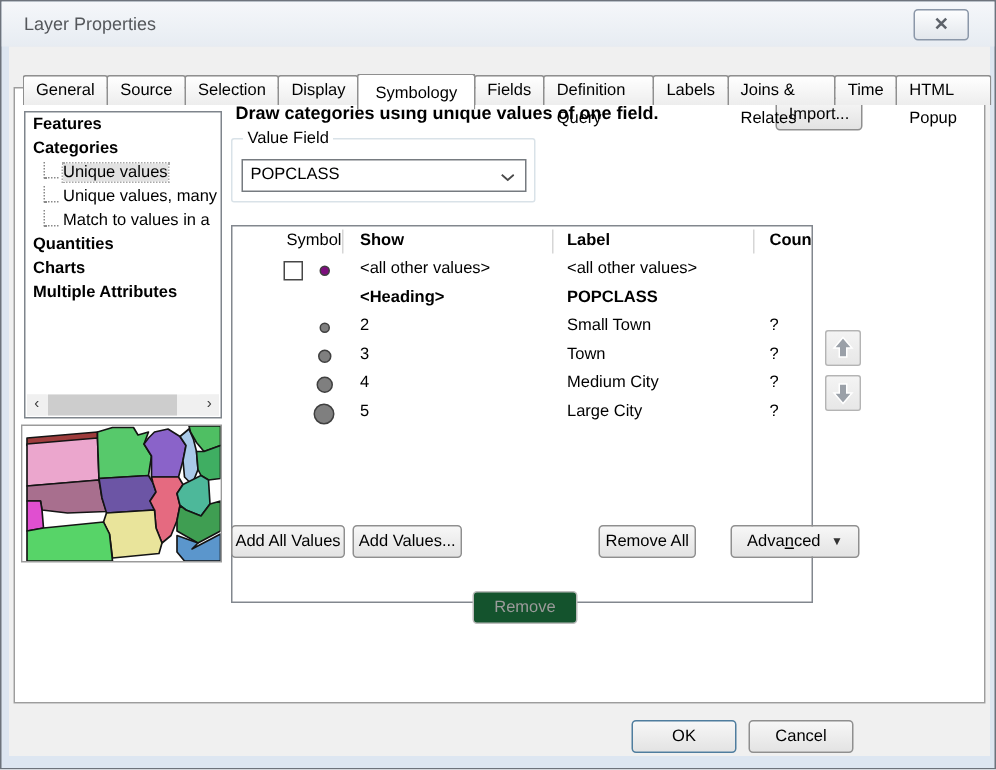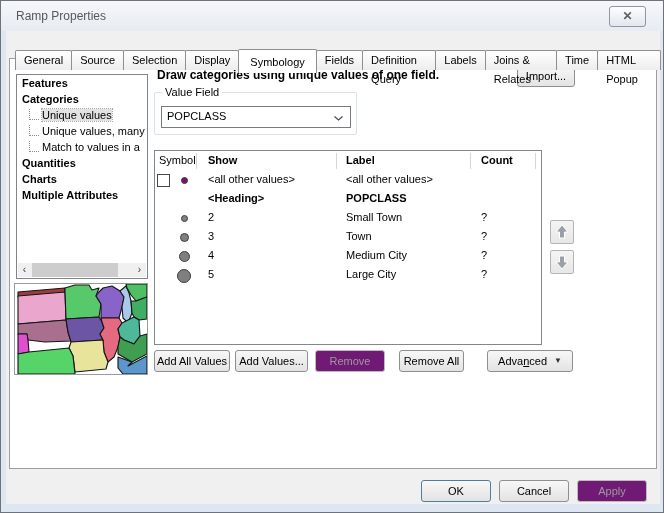--- a/index.html
+++ b/index.html
@@ -37,34 +37,34 @@
     text-align:center;line-height:13px;background:#f0f0f0;}
   .hs-arrow.left{left:0;} .hs-arrow.right{right:0;}
   .hs-thumb{position:absolute;left:14px;top:0;width:86px;height:14px;background:#cdcdcd;}
 
   .map-preview{position:absolute;left:4px;top:224px;width:134px;height:92px;border:1px solid #9b9b9b;background:#fff;}
   .map-preview svg{display:block;width:132px;height:90px;}
 
   .draw-heading{position:absolute;left:147px;top:9px;font-size:12px;font-weight:bold;}
   .btn{font-size:11px;color:#000;background:linear-gradient(#f7f7f7,#e3e3e3);
     border:1px solid #8f8f8f;border-radius:3px;text-align:center;cursor:default;}
-  .btn.disabled{color:#9b9b9b;background:#701a75;border-color:#bcbcbc;}
+  .btn.disabled{color:#9b9b9b;background:#14532d;border-color:#bcbcbc;margin-top:44px;}
   .import-btn{position:absolute;left:507px;top:6px;width:58px;height:22px;line-height:20px;}
 
   .group{position:absolute;border:1px solid #d9e2e8;border-radius:2px;}
   .group-label{position:absolute;top:-7px;left:7px;background:#fff;padding:0 3px;font-size:11px;}
   .g-value{left:144px;top:33px;width:203px;height:43px;}
   .g-ramp{left:362px;top:33px;width:205px;height:43px;}
   .combo{position:absolute;left:6px;top:13px;height:22px;background:#fff;border:1px solid #767b80;}
   .combo .val{position:absolute;left:5px;top:3px;font-size:11px;}
   .chev{position:absolute;right:7px;top:9px;}
   .ramp-bar{position:absolute;left:2px;top:2px;bottom:2px;right:27px;}
 
-  .vtable{position:absolute;left:144px;top:91px;width:388px;height:195px;background:#fff;
-    border:1px solid #82878e;overflow:hidden;}
+  .vtable{position:absolute;left:144px;top:91px;width:388px;height:252px;background:#fff;
+    border:1px solid #82878e;overflow:hidden;padding-left:32px;}
   .thead{position:relative;height:20px;}
   .th{position:absolute;top:3px;font-size:11px;}
   .th.b{font-weight:bold;}
   .vsep{position:absolute;top:2px;height:16px;width:1px;background:#d6d6d6;}
   .tr{position:relative;height:19px;}
   .tr .cell{position:absolute;top:2px;font-size:11px;white-space:nowrap;}
   .tr .cell.b{font-weight:bold;}
   .dot{position:absolute;border-radius:50%;border:1px solid #3f3f3f;}
   .chk{position:absolute;left:2px;top:3px;width:13px;height:13px;background:#fff;border:1px solid #474747;}
 
@@ -77,21 +77,21 @@
   .caret{font-size:8px;color:#333;}
 
   .footer-btn{position:absolute;top:449px;width:70px;height:22px;line-height:20px;}
   .ok{left:415px;border-color:#4f7d9e;} .cancel{left:493px;text-align:center;} .apply{left:571px;}
 </style>
 </head>
 <body>
 
 <div class="window">
   <div class="titlebar">
-    <span class="title-text">Ramp Properties</span>
+    <span class="title-text">Layer Properties</span>
     <div class="close-btn">
       <span>✕</span>
     </div>
   </div>
   <div class="client">
     <div class="tabstrip">
         <div class="tab">General</div>
         <div class="tab">Source</div>
         <div class="tab">Selection</div>
         <div class="tab">Display</div>

